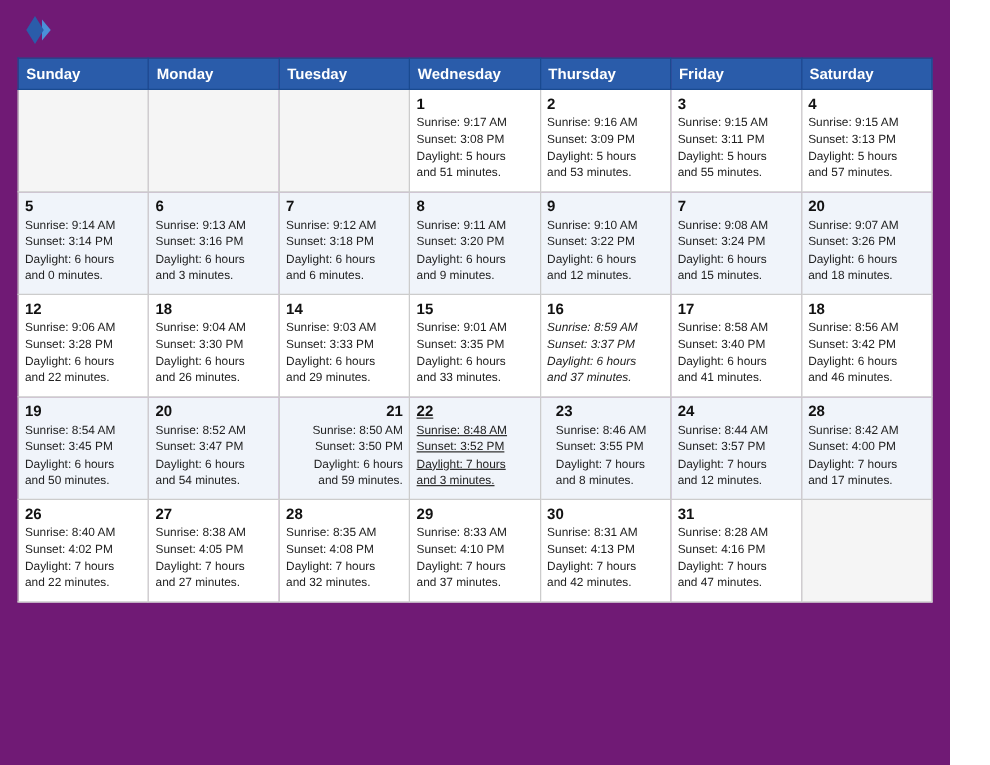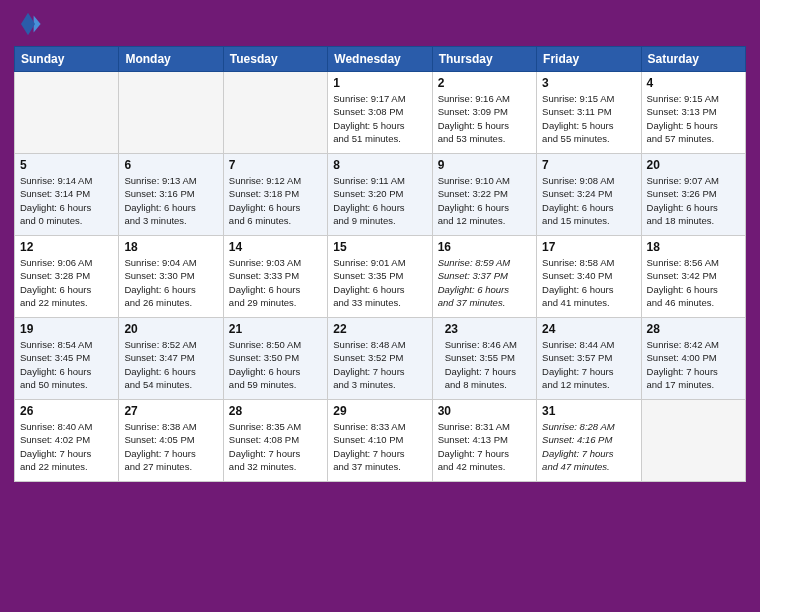--- a/index.html
+++ b/index.html
@@ -272,28 +272,28 @@
 Daylight: 6 hours
 and 50 minutes.</div>
           </td>
           <td style="background: rgb(240, 244, 250);">
             <div class="day-num">20</div>
             <div class="day-info" style="white-space: pre-line;">Sunrise: 8:52 AM
 Sunset: 3:47 PM
 Daylight: 6 hours
 and 54 minutes.</div>
           </td>
-          <td style="background: rgb(240, 244, 250);">
+          <td style="background: rgb(240, 244, 250); text-align: right;">
             <div class="day-num">21</div>
             <div class="day-info" style="white-space: pre-line;">Sunrise: 8:50 AM
 Sunset: 3:50 PM
 Daylight: 6 hours
 and 59 minutes.</div>
           </td>
-          <td style="background: rgb(240, 244, 250);">
+          <td style="background: rgb(240, 244, 250); text-decoration: underline;">
             <div class="day-num">22</div>
             <div class="day-info" style="white-space: pre-line;">Sunrise: 8:48 AM
 Sunset: 3:52 PM
 Daylight: 7 hours
 and 3 minutes.</div>
           </td>
           <td style="background: rgb(240, 244, 250); padding-left: 12px;">
             <div class="day-num">23</div>
             <div class="day-info" style="white-space: pre-line;">Sunrise: 8:46 AM
 Sunset: 3:55 PM
@@ -346,21 +346,21 @@
           </td>
           <td>
             <div class="day-num">30</div>
             <div class="day-info" style="white-space: pre-line;">Sunrise: 8:31 AM
 Sunset: 4:13 PM
 Daylight: 7 hours
 and 42 minutes.</div>
           </td>
           <td>
             <div class="day-num">31</div>
-            <div class="day-info" style="white-space: pre-line; font-style: italic;">Sunrise: 8:28 AM
+            <div class="day-info" style="white-space: pre-line;">Sunrise: 8:28 AM
 Sunset: 4:16 PM
 Daylight: 7 hours
 and 47 minutes.</div>
           </td>
           <td class="empty"></td>
         </tr>
       </tbody>
   </table>
 </div>
 

